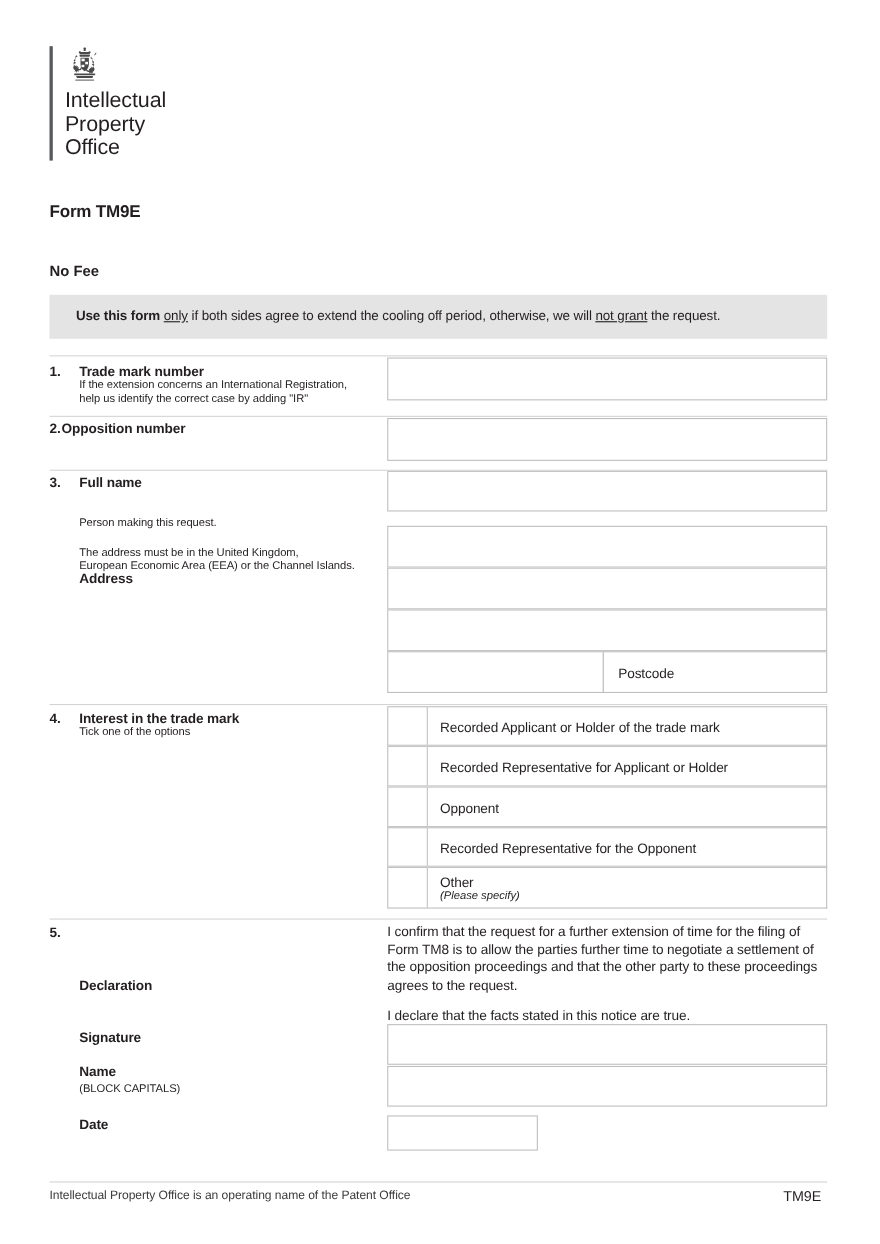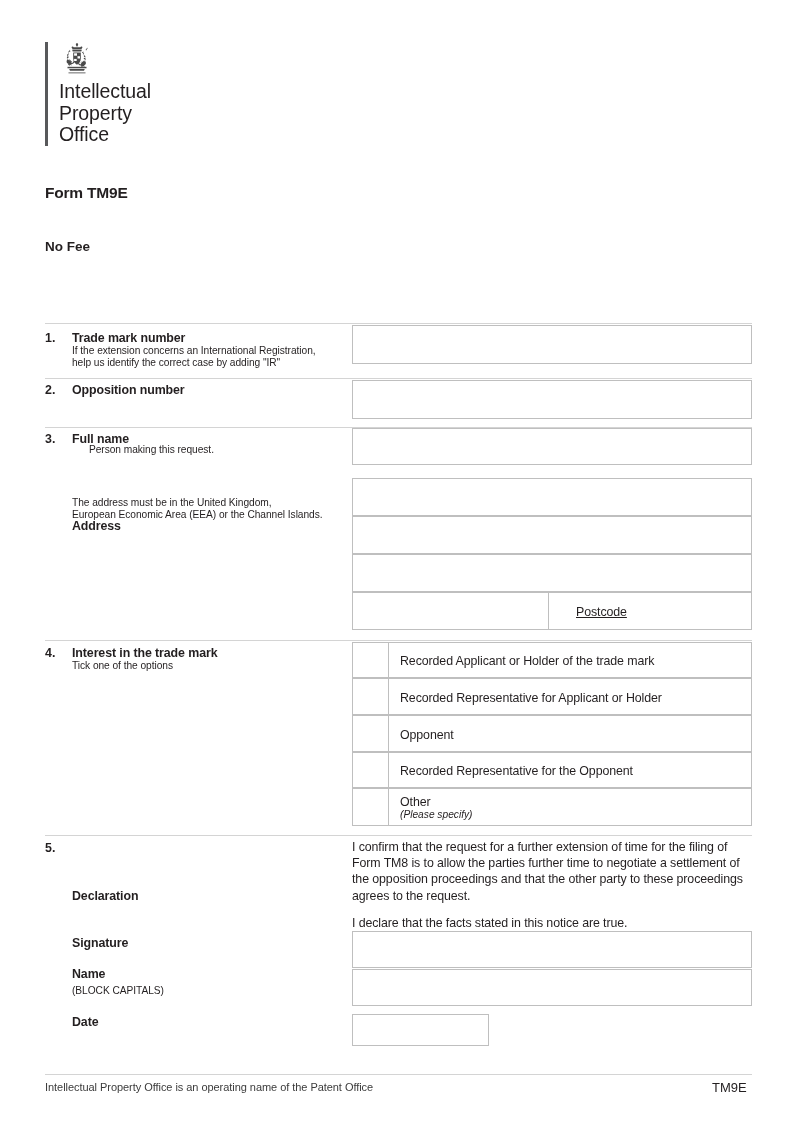--- a/index.html
+++ b/index.html
@@ -240,49 +240,52 @@
         <div>Intellectual</div>
         <div>Property</div>
         <div>Office</div>
       </div>
     </div>
   </div>
 
   <div class="form-title">Form TM9E</div>
   <div class="fee-line">No Fee</div>
 
+  <div class="notice">
+    <div class="notice-text"><b>Use this form </b><u>only</u><span> if both sides agree to extend the cooling off period, otherwise, we will </span><u>not grant</u><span> the request.</span></div>
+  </div>
 
   <div class="hrule" style="top:323px;"></div>
   <div class="sec-num" style="left:45px; top:331px;">1.</div>
   <div class="sec-label" style="left:72px; top:331px;">Trade mark number</div>
   <div class="sec-hint" style="left:72px; top:345px;">If the extension concerns an International Registration,</div>
   <div class="sec-hint" style="left:72px; top:357px;">help us identify the correct case by adding "IR"</div>
   <div class="box" style="left:352px; top:325px; width:400px; height:39px;"></div>
 
   <div class="hrule" style="top:378px;"></div>
   <div class="sec-num" style="left:45px; top:383px;">2.</div>
-  <div class="sec-label" style="left:72px; top:383px;text-align:right;">Opposition number</div>
+  <div class="sec-label" style="left:56px; top:383px;text-align:right;">Opposition number</div>
   <div class="box" style="left:352px; top:380px; width:400px; height:39px;"></div>
 
   <div class="hrule" style="top:427px;"></div>
   <div class="sec-num" style="left:45px; top:432px;">3.</div>
   <div class="sec-label" style="left:72px; top:432px;">Full name</div>
-  <div class="sec-hint" style="left:72px; top:444px;margin-left:17px;">Person making this request.</div>
+  <div class="sec-hint" style="left:72px; top:470px;">Person making this request.</div>
   <div class="box" style="left:352px; top:428px; width:400px; height:37px;"></div>
 
   <div class="sec-label" style="left:72px; top:482px;margin-top:37px;">Address</div>
   <div class="sec-hint" style="left:72px; top:497px;">The address must be in the United Kingdom,</div>
   <div class="sec-hint" style="left:72px; top:509px;">European Economic Area (EEA) or the Channel Islands.</div>
 
   <div class="box" style="left:352px; top:478px; width:400px; height:38px;"></div>
   <div class="box" style="left:352px; top:516px; width:400px; height:38px;"></div>
   <div class="box" style="left:352px; top:554px; width:400px; height:38px;"></div>
   <div class="box" style="left:352px; top:592px; width:197px; height:38px;"></div>
   <div class="box" style="left:548px; top:592px; width:204px; height:38px;"></div>
-  <div class="box-label" style="left:576px; top:605px;text-decoration:underline;">Postcode</div>
+  <div class="box-label" style="left:562px; top:605px;">Postcode</div>
 
   <div class="hrule" style="top:640px;"></div>
   <div class="sec-num" style="left:45px; top:646px;">4.</div>
   <div class="sec-label" style="left:72px; top:646px;">Interest in the trade mark</div>
   <div class="sec-hint" style="left:72px; top:660px;">Tick one of the options</div>
 
   <div class="opt-tick" style="left:352px; top:642px; width:37px; height:36px;"></div>
   <div class="opt-box" style="left:389px; top:642px; width:363px; height:36px;"></div>
   <div class="opt-text" style="left:400px; top:654px;">Recorded Applicant or Holder of the trade mark</div>
 

